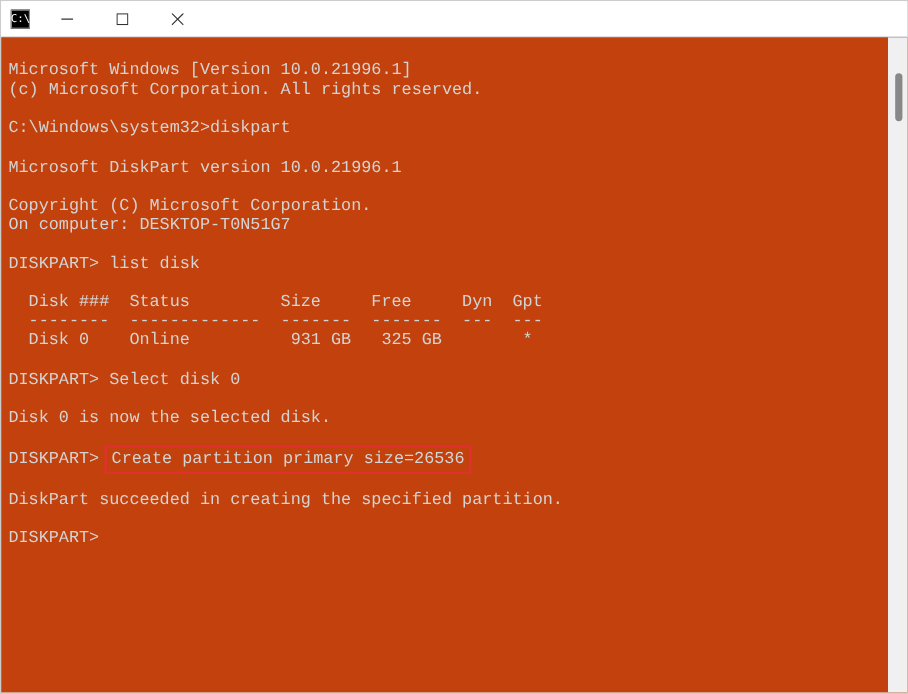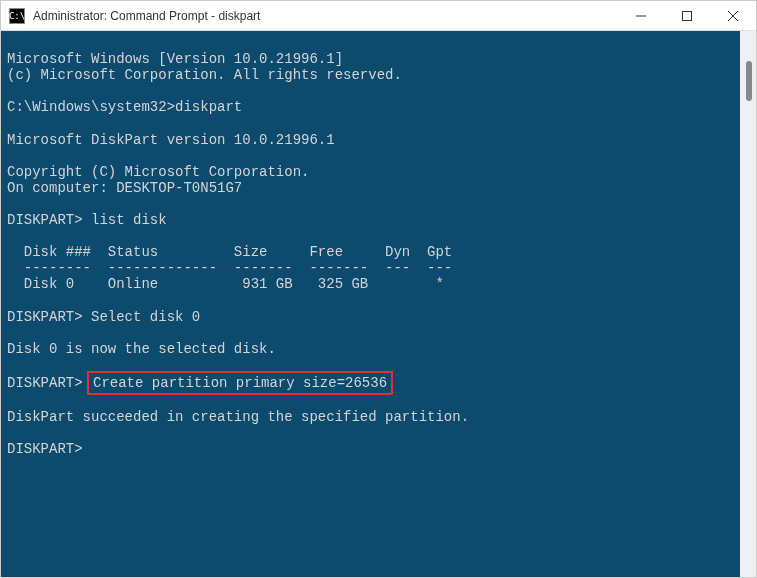--- a/index.html
+++ b/index.html
@@ -57,21 +57,21 @@
       height: 100%;
       display: flex;
       align-items: center;
       justify-content: center;
       color: #333;
       font-size: 12px;
       cursor: pointer;
     }
     .terminal {
       flex: 1;
-      background: #0c4a6e;
+      background: #c2410c;
       color: #d4d4d4;
       font-family: 'Consolas', 'Courier New', monospace;
       font-size: 14px;
       line-height: 1.15;
       padding: 4px 6px;
       white-space: pre;
       overflow: hidden;
       position: relative;
     }
     .terminal-line {
@@ -103,21 +103,20 @@
     svg {
       display: block;
     }
   </style>
 </head>
 <body>
 
 <div class="window">
   <div class="titlebar">
     <div class="titlebar-icon">C:\</div>
-    <div class="titlebar-title">Administrator: Command Prompt - diskpart</div>
     <div class="titlebar-controls">
       <div class="titlebar-btn">
         <svg width="10" height="10" viewBox="0 0 10 10">
             <line x1="0" y1="5" x2="10" y2="5" stroke="#333" stroke-width="1"></line>
           </svg>
       </div>
       <div class="titlebar-btn">
         <svg width="10" height="10" viewBox="0 0 10 10">
             <rect x="0.5" y="0.5" width="9" height="9" fill="none" stroke="#333" stroke-width="1"></rect>
           </svg>

